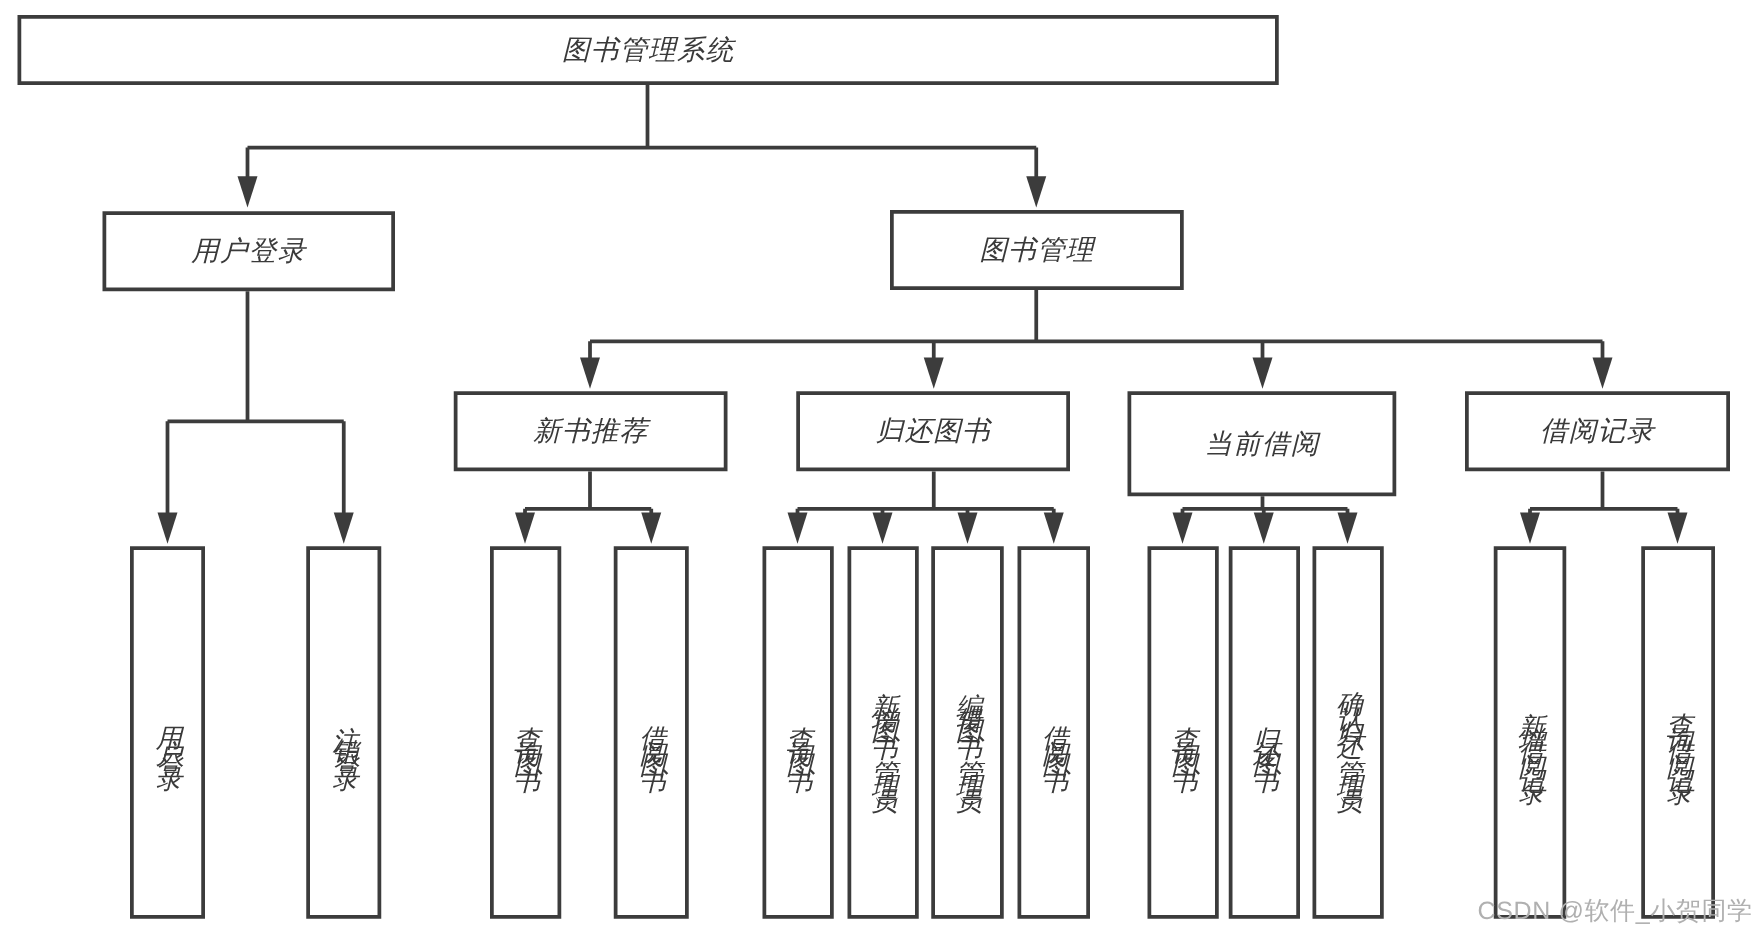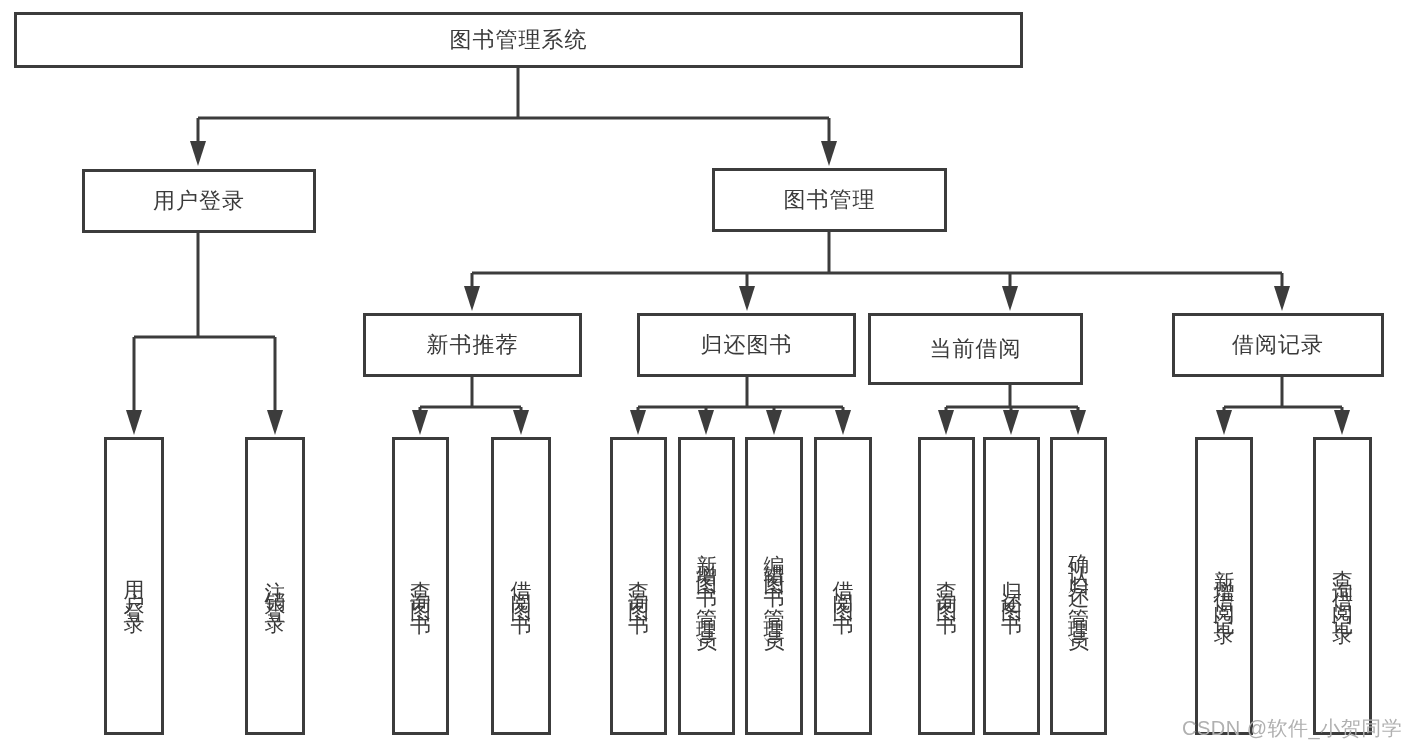--- a/index.html
+++ b/index.html
@@ -20,20 +20,21 @@
   .connectors{
     position:absolute;left:0;top:0;width:1405px;height:747px;z-index:0;
   }
   .box{
     position:absolute;box-sizing:border-box;
     border:3px solid var(--line);
     background:#fff;
     display:flex;align-items:center;justify-content:center;
     color:var(--text);
     z-index:1;
+    font-style:italic;
   }
   .box.h{
     font-size:22px;letter-spacing:1px;white-space:nowrap;
   }
   .box.v .vtext{
     writing-mode:vertical-rl;
     text-orientation:mixed;
     font-size:21px;
     letter-spacing:11px;
     line-height:1.05;
@@ -121,21 +122,21 @@
   <div class="box h" style="left:712px;top:168px;width:235px;height:64px">
     <span>图书管理</span>
   </div>
 
   <div class="box h" style="left:363px;top:313px;width:219px;height:64px">
     <span>新书推荐</span>
   </div>
   <div class="box h" style="left:637px;top:313px;width:219px;height:64px">
     <span>归还图书</span>
   </div>
-  <div class="box h" style="left:868px;top:313px;width:215px;height:72px">
+  <div class="box h" style="left:902px;top:313px;width:215px;height:84px">
     <span>当前借阅</span>
   </div>
   <div class="box h" style="left:1172px;top:313px;width:212px;height:64px">
     <span>借阅记录</span>
   </div>
 
   <div class="box v" style="left:104px;top:437px;width:60px;height:298px">
     <span class="vtext">用户登录</span>
   </div>
   <div class="box v" style="left:245px;top:437px;width:60px;height:298px">

